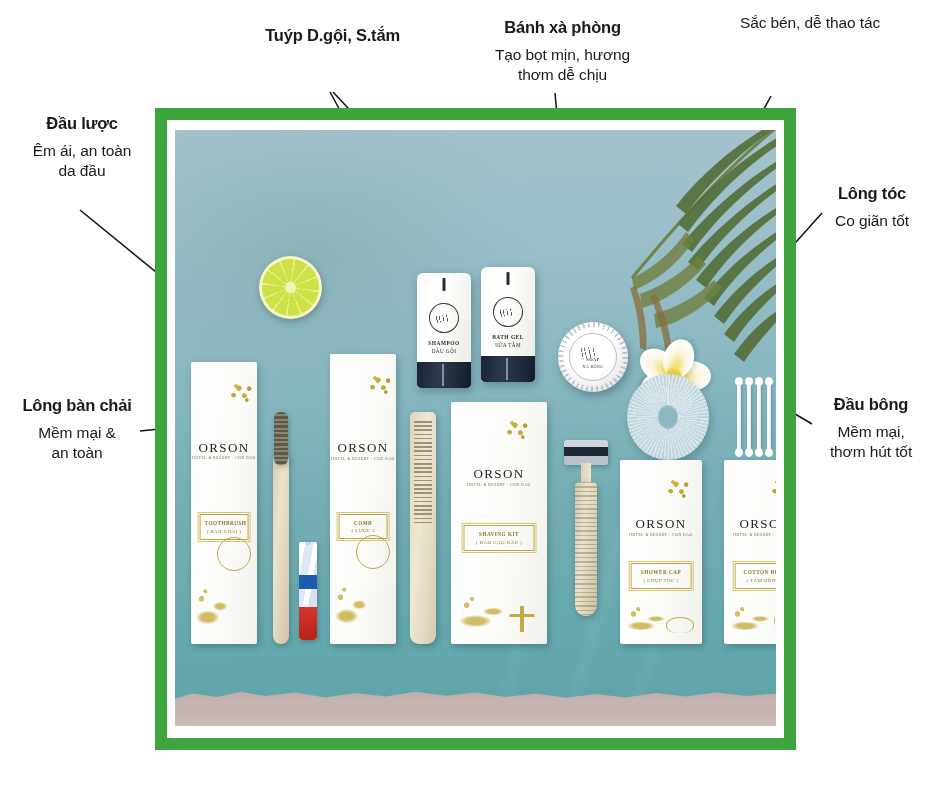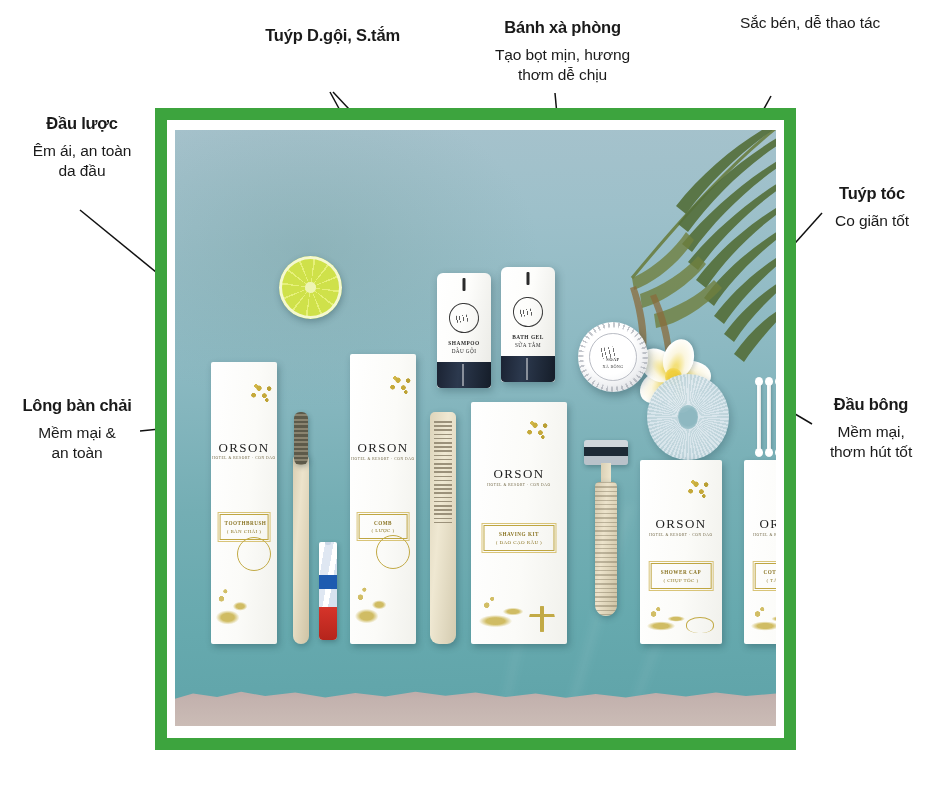--- a/index.html
+++ b/index.html
@@ -56,21 +56,21 @@
     position:absolute; left:0; right:0; bottom:0; height:44px;
     background:linear-gradient(180deg,#b9a6a6 0%, #c3b2ae 40%, #cbbcb6 100%);
     clip-path:polygon(0 38%,3% 26%,7% 34%,11% 22%,15% 32%,20% 24%,25% 35%,30% 25%,35% 33%,40% 22%,45% 31%,50% 24%,55% 34%,60% 26%,65% 36%,70% 27%,75% 35%,80% 25%,85% 33%,90% 24%,95% 32%,100% 26%,100% 100%,0 100%);
   }
   .cloth-fold {
     position:absolute; background:rgba(255,255,255,.10);
     filter:blur(4px);
   }
 
   
-  .obj { position:absolute;margin-left:20px; }
+  .obj { position:absolute; }
 
   
   .packet {
     background:linear-gradient(95deg,#ffffff 0%,#fbfbf8 55%,#f1f1ec 100%);
     border-radius:2px;
     box-shadow:2px 3px 7px rgba(20,50,60,.30);
     overflow:hidden;
   }
   .packet .sprig {
     position:absolute; top:7%; left:54%;
@@ -354,21 +354,21 @@
     </div>
   </div>
 
   <div class="callout ct-center" style="left:690px;top:6px;width:240px;">
     <div class="desc">
       <span>Sắc bén, dễ thao tác</span>
     </div>
   </div>
 
   <div class="callout ct-center" style="left:808px;top:183px;width:128px;">
-    <div class="title">Tuýp tóc</div>
+    <div class="title">Lông tóc</div>
     <div class="desc">
       <span>Co giãn tốt</span>
     </div>
   </div>
 
   <div class="callout ct-center" style="left:806px;top:394px;width:130px;">
     <div class="title">Đầu bông</div>
     <div class="desc">
       <span>Mềm mại,</span><br>
       <span>thơm hút tốt</span>

